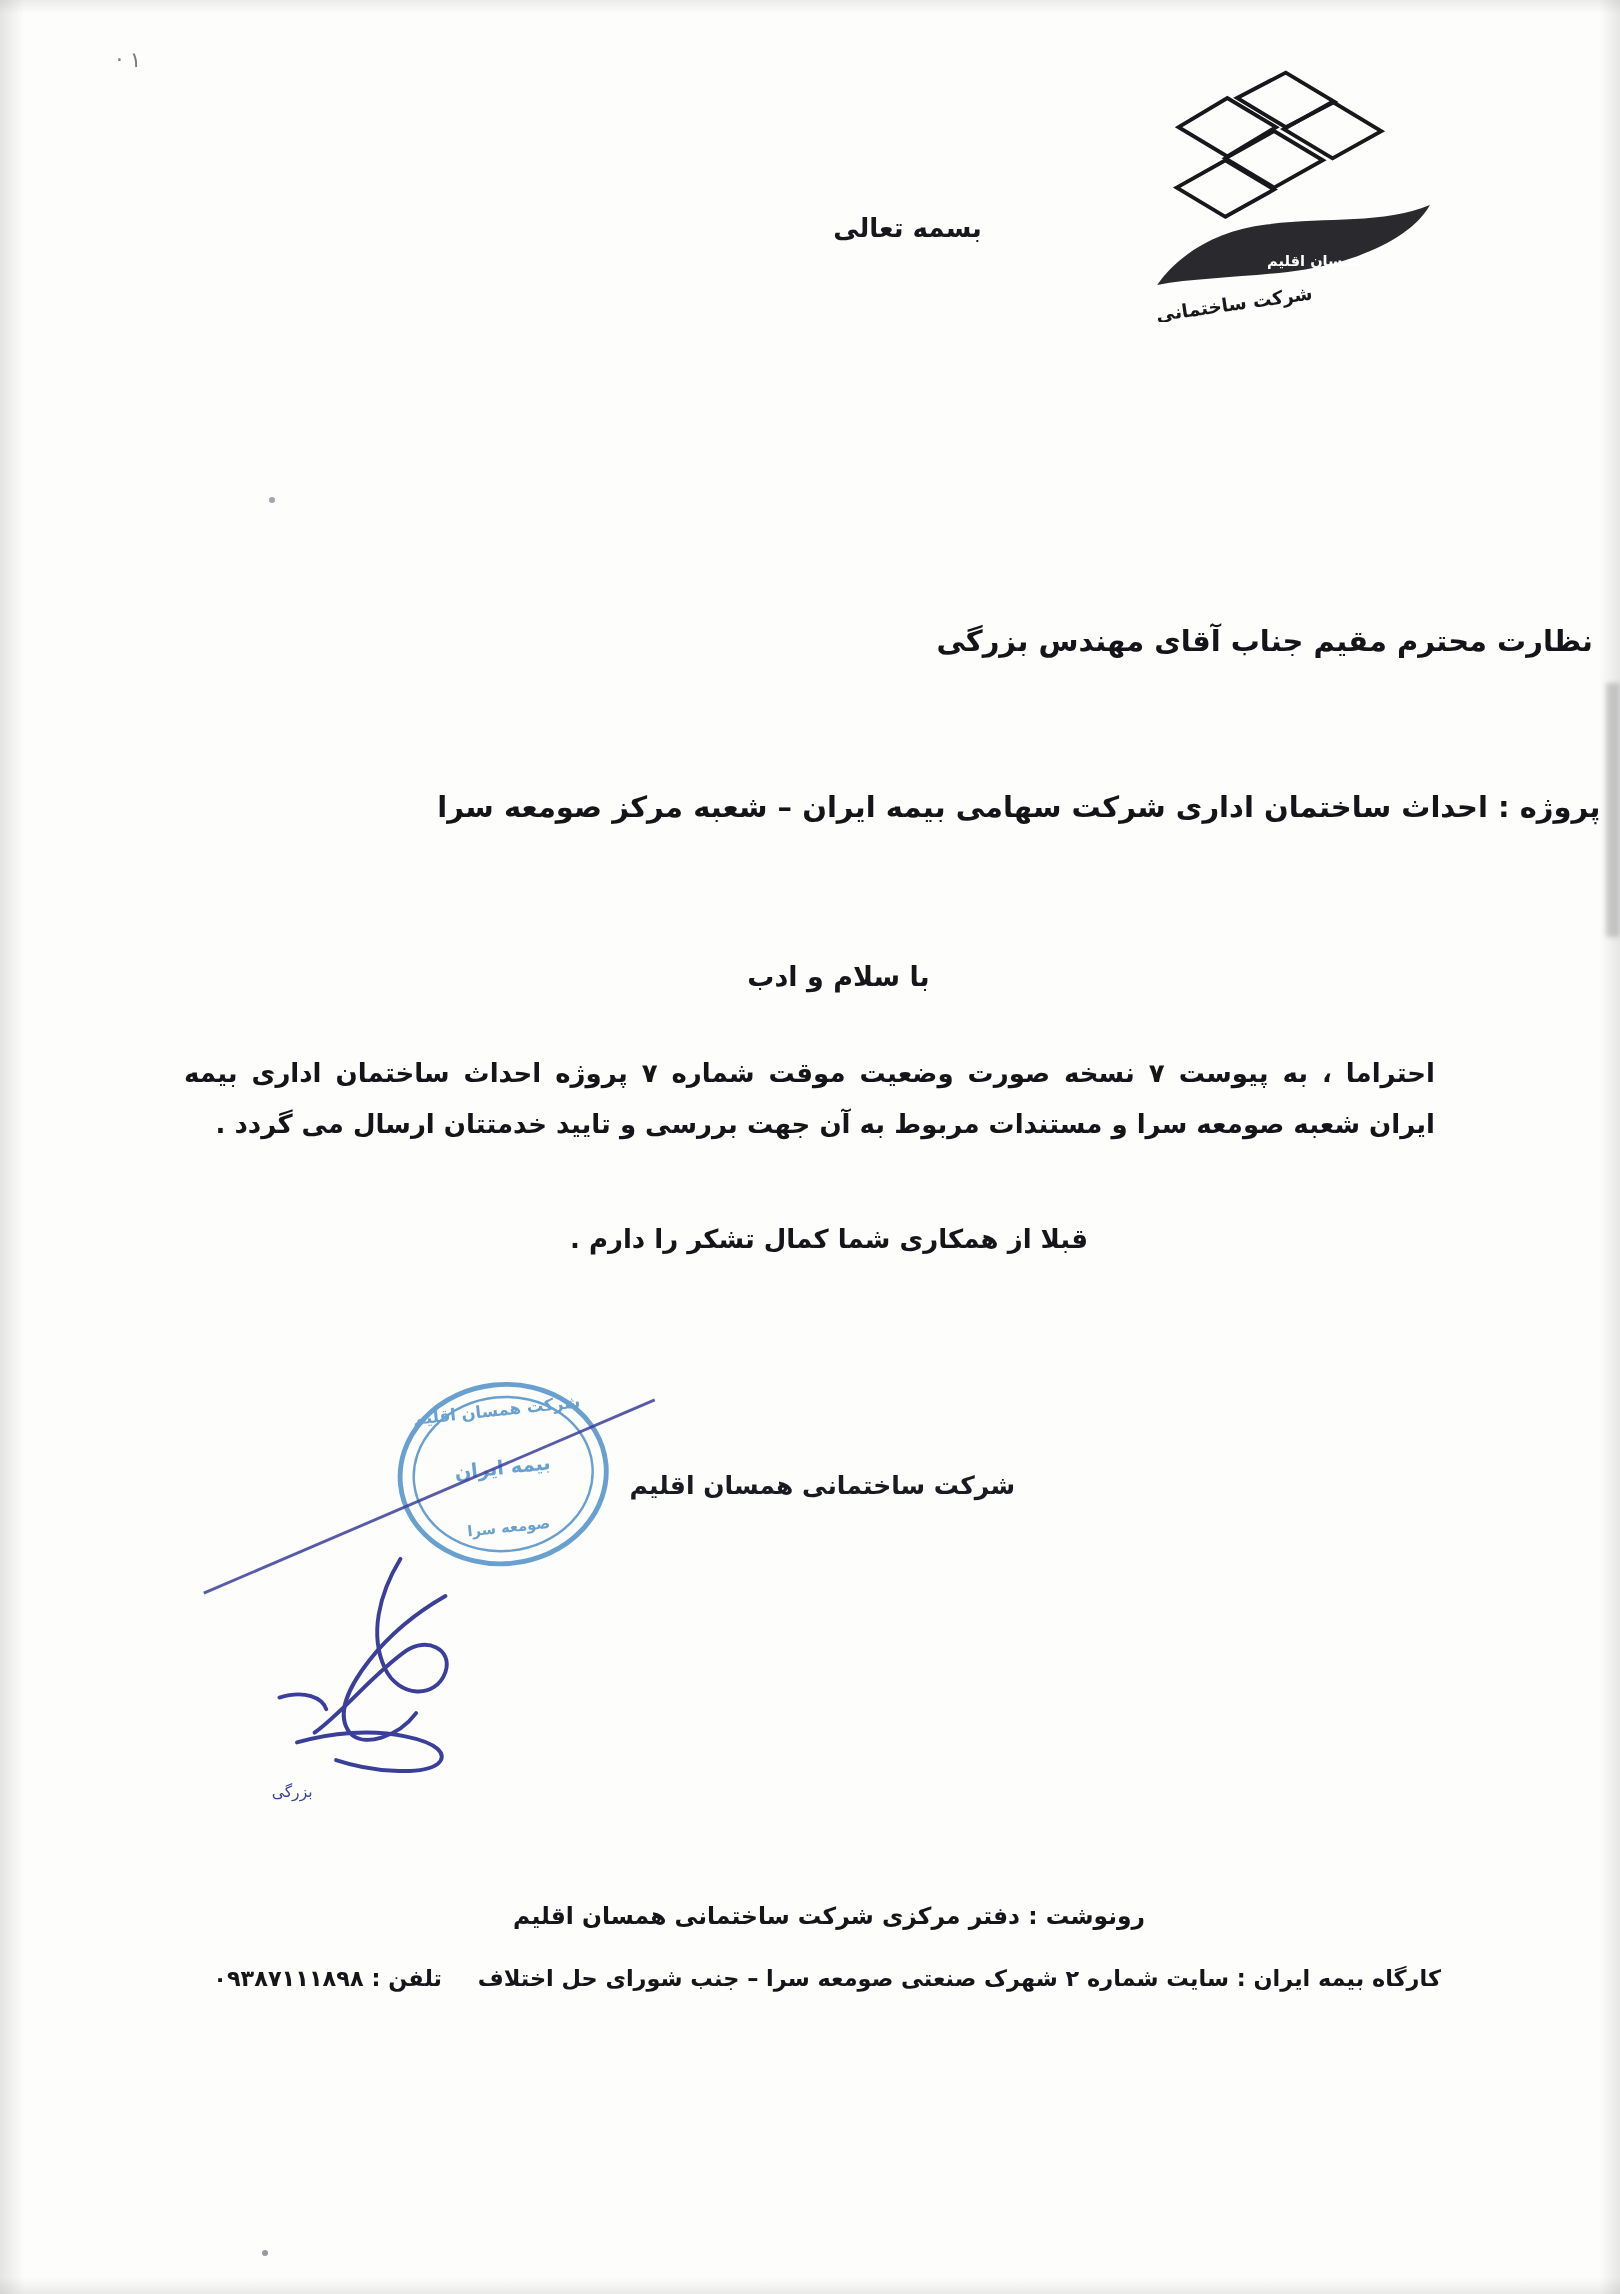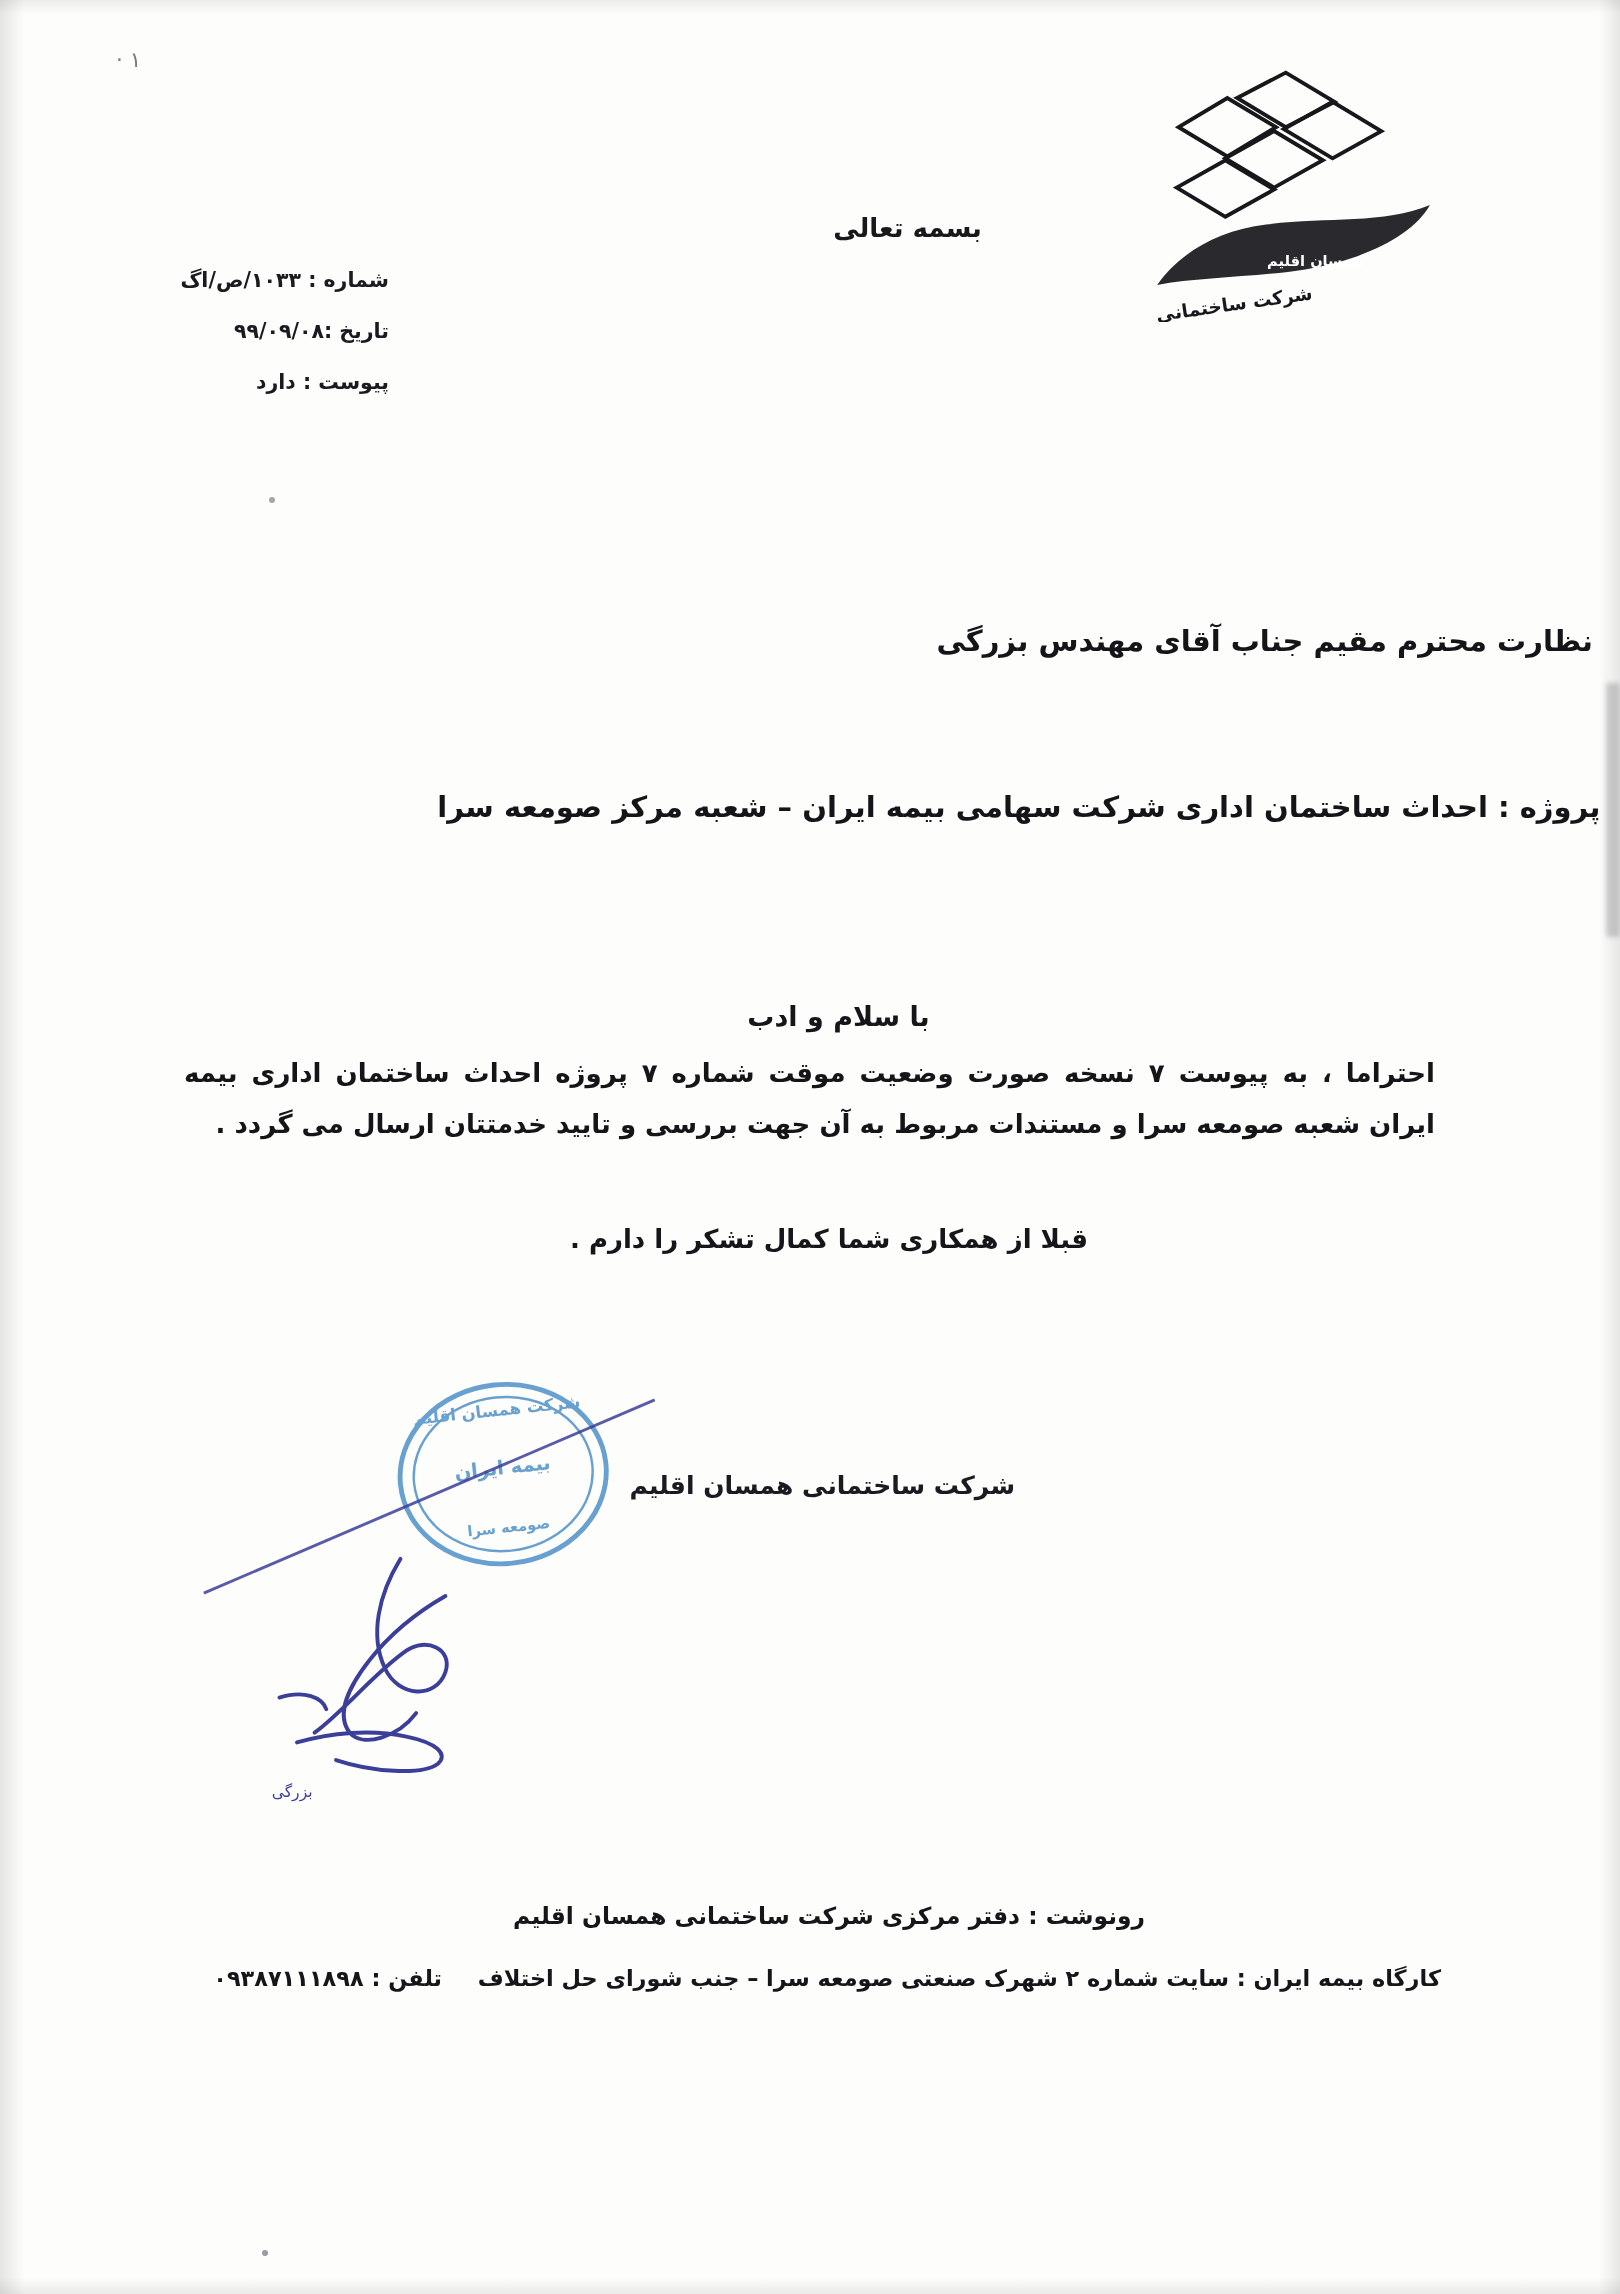--- a/index.html
+++ b/index.html
@@ -125,21 +125,21 @@
   .line-proj .addr-inner { transform: translateX(-19.5px); }
 
   .salam {
     position: absolute;
     top: 961px;
     width: 100%;
     text-align: center;
     font-size: 27px;
     font-weight: bold;
   }
-  .salam-inner { display:inline-block; transform: translateX(29px); margin-top: 40px; }
+  .salam-inner { display:inline-block; transform: translateX(29px); }
 
   .body-text {
     position: absolute;
     top: 1048px;
     right: 185px;
     left: 185px;
     font-size: 26px;
     font-weight: bold;
     line-height: 1.95;
     text-align: justify;
@@ -258,25 +258,20 @@
       </g>
       <text x="200" y="212" text-anchor="middle" font-family="DejaVu Sans, sans-serif" font-size="15" fill="#ffffff" font-weight="bold">همسان اقلیم</text>
       <text x="118" y="258" text-anchor="middle" font-family="DejaVu Sans, sans-serif" font-size="19" fill="#17171c" font-weight="bold" transform="rotate(-8 118 258)">شرکت ساختمانی</text>
     </svg>
   </div>
 
   <div class="besmeh">
     <span class="besmeh-inner">بسمه تعالی</span>
   </div>
 
-  <div class="meta">
-    <div>شماره : ۱۰۳۳/ص/اگ</div>
-    <div>تاریخ :۹۹/۰۹/۰۸</div>
-    <div>پیوست : دارد</div>
-  </div>
 
   <div class="addr line-to">
     <span class="addr-inner">نظارت محترم مقیم جناب آقای مهندس بزرگی</span>
   </div>
   <div class="addr line-proj">
     <span class="addr-inner">پروژه : احداث ساختمان اداری شرکت سهامی بیمه ایران – شعبه مرکز صومعه سرا</span>
   </div>
 
   <div class="salam">
     <span class="salam-inner">با سلام و ادب</span>

